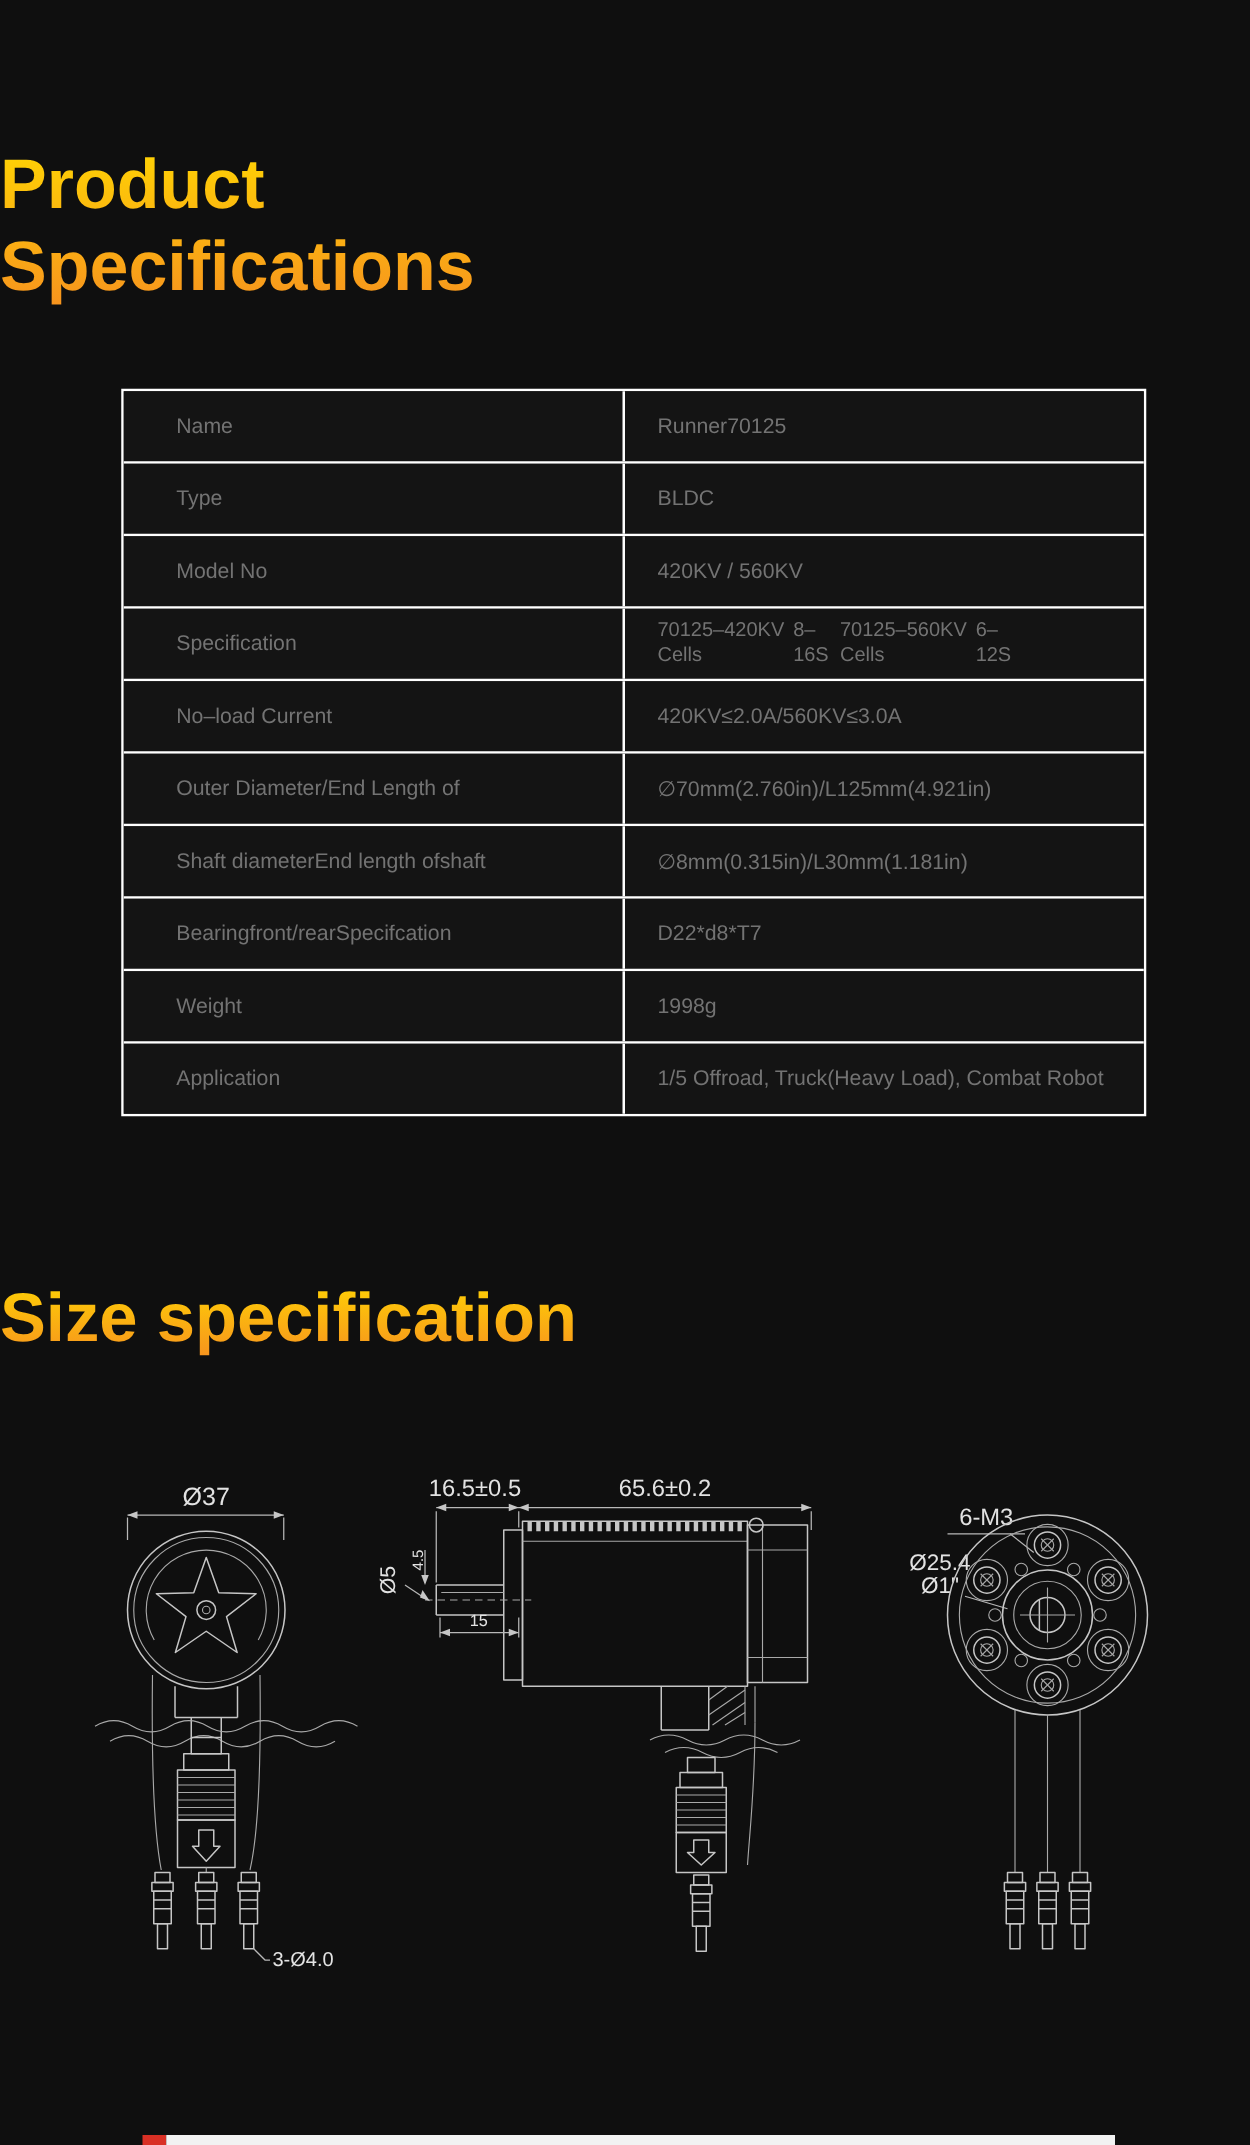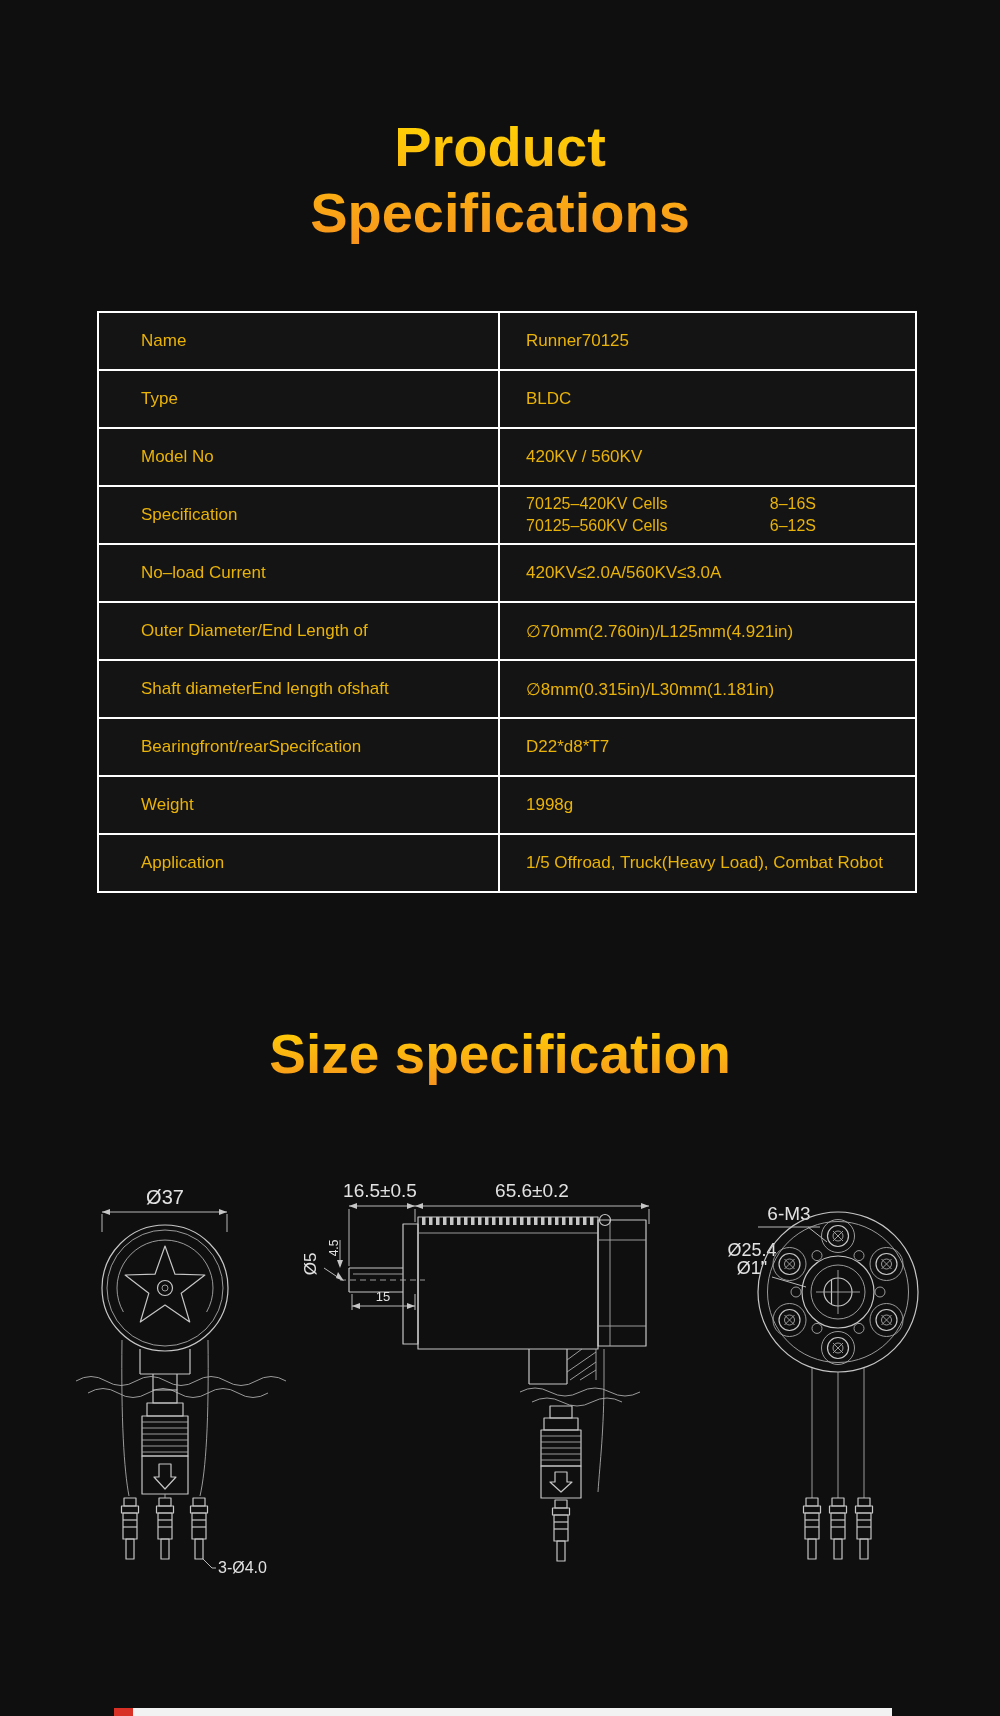--- a/index.html
+++ b/index.html
@@ -2,42 +2,42 @@
 <html><head>
 <meta charset="utf-8">
 <style>
   html,body{margin:0;padding:0;background:#000;}
   .page{
     position:relative;width:1000px;height:1716px;background:#0f0f0f;
     font-family:"Liberation Sans",sans-serif;overflow:hidden;
   }
   
   .big-title{
-    position:absolute;left:0;width:100%;text-align:center;
+    position:absolute;left:0;width:100%;
     font-weight:bold;color:#f9a83a;
   }
   @supports ((-webkit-background-clip:text) or (background-clip:text)){
     .big-title{
       background:linear-gradient(180deg,#ffd503 0%,#f7931e 100%);
       -webkit-background-clip:text;background-clip:text;color:transparent;
     }
   }
   .product-title{top:114px;font-size:56px;line-height:66px;}
   .size-title{top:1022px;font-size:55px;line-height:64px;}
   
   .spec-table{
     position:absolute;left:97px;top:311px;width:820px;
     border:2px solid #ffffff;box-sizing:border-box;background:#141414;
   }
   .row{display:flex;height:56px;border-bottom:2px solid #ffffff;background:#141414;}
   .row:last-child{border-bottom:none;justify-content:space-between;}
-  .cell{display:flex;align-items:center;box-sizing:border-box;color:#eab308;font-size:17px;}
+  .cell{display:flex;align-items:center;box-sizing:border-box;color:#737373;font-size:17px;}
   .cell.label{width:401px;border-right:2px solid #ffffff;padding-left:42px;}
   .cell.value{flex:1;padding-left:26px;padding-right:8px;}
-  .spec-lines{display:flex;flex-direction:column;gap:2px;width:290px;}
+  .spec-lines{display:flex;flex-direction:row;gap:2px;width:290px;}
   .spec-line{display:flex;justify-content:space-between;font-size:16px;line-height:20px;}
   
   .drawings{position:absolute;left:0;top:1140px;width:1000px;height:480px;}
   .drawings text{fill:#e2e2e2;font-family:"Liberation Sans",sans-serif;}
   .ln{stroke:#c6c6c6;fill:none;stroke-width:1.2;stroke-linejoin:round;}
   .lt{stroke:#a9a9a9;fill:none;stroke-width:0.9;}
   .dim{stroke:#b8b8b8;fill:none;stroke-width:1;}
   .arr{fill:#c6c6c6;stroke:none;}
   
   .strip-red{position:absolute;left:114px;top:1708px;width:19px;height:8px;background:#d93025;}

